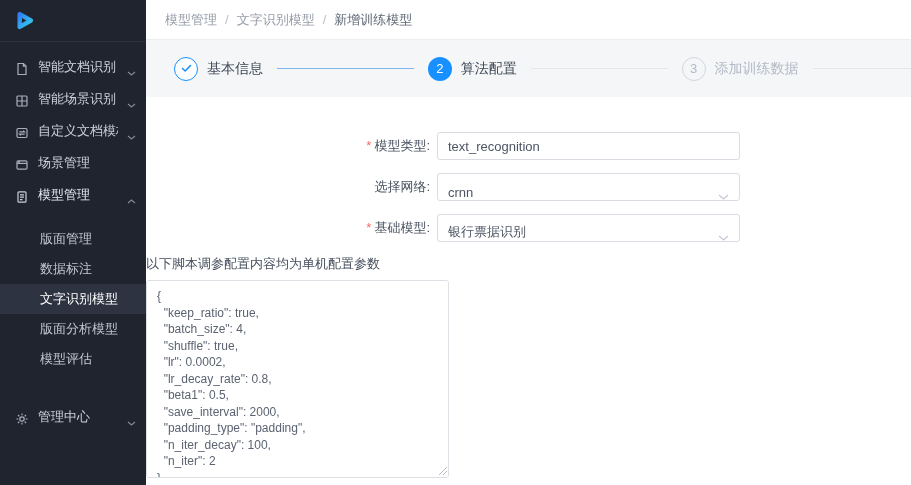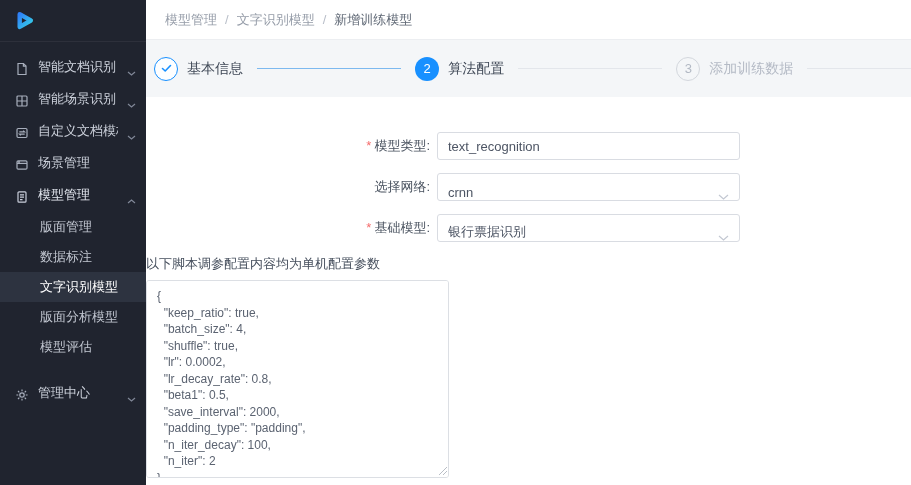--- a/index.html
+++ b/index.html
@@ -15,34 +15,34 @@
   .sidebar{width:146px;flex-shrink:0;background:var(--sidebar-bg);color:#ccd1db;display:flex;flex-direction:column;}
   .logo{height:42px;display:flex;align-items:center;gap:7px;padding:0 8px 0 12px;border-bottom:1px solid rgba(255,255,255,.06);cursor:pointer;}
   .logo-title{font-size:15px;font-weight:bold;color:#fff;letter-spacing:2px;line-height:1.15;white-space:nowrap;}
   .logo-sub{font-size:8px;color:#80899b;letter-spacing:2.6px;white-space:nowrap;}
   .menu{flex:1;padding-top:2px;font-size:13px;}
   .menu-item{height:32px;display:flex;align-items:flex-end;gap:9px;padding:0 10px 0 15px;cursor:pointer;white-space:nowrap;}
   .mi-icon{display:flex;align-items:center;}
   .mi-label{flex:1;overflow:hidden;}
   .chev{display:flex;align-items:center;}
   .chev.up svg{transform:rotate(180deg);}
-  .submenu{margin:8px 0;}
+  .submenu{margin:20px 0;}
   .sub-item{height:30px;line-height:30px;padding-left:40px;color:#c2c7d1;cursor:pointer;white-space:nowrap;font-size:13px;}
   .sub-item.active{background:var(--sidebar-active-bg);color:#ffffff;}
 
   
   .main{flex:1;min-width:0;display:flex;flex-direction:column;background:#fff;}
   .topbar{height:40px;flex-shrink:0;background:#fff;border-bottom:1px solid #eceef1;display:flex;align-items:center;padding-left:19px;}
   .breadcrumb{font-size:13px;display:flex;align-items:center;}
   .bc-item{color:#959ca8;cursor:pointer;}
   .bc-sep{color:#b8bec8;margin:0 8px;}
   .bc-current{color:#5e6774;}
 
   
-  .step-band{height:57px;flex-shrink:0;background:var(--band-bg);display:flex;align-items:center;padding-left:8px;}
+  .step-band{height:57px;flex-shrink:0;background:var(--band-bg);display:flex;align-items:center;padding-left:28px;}
   .step{display:flex;align-items:center;gap:9px;}
   .step-circle{width:24px;height:24px;border-radius:50%;display:flex;align-items:center;justify-content:center;font-size:13px;flex-shrink:0;}
   .step-circle.finished{border:1px solid var(--accent);background:#fdfeff;}
   .step-circle.current{background:var(--accent);color:#fff;}
   .step-circle.wait{border:1px solid #d3d7dd;color:#b2b9c4;}
   .step-label{font-size:14px;color:#3f4856;white-space:nowrap;}
   .step-label.wait{color:#b4bac5;}
   .step-line{flex:1;height:1px;background:#e3e6eb;margin:0 14px;}
   .step-line.blue{background:var(--accent-light);}
   .step-line.end{margin-right:0;flex:.72;}

